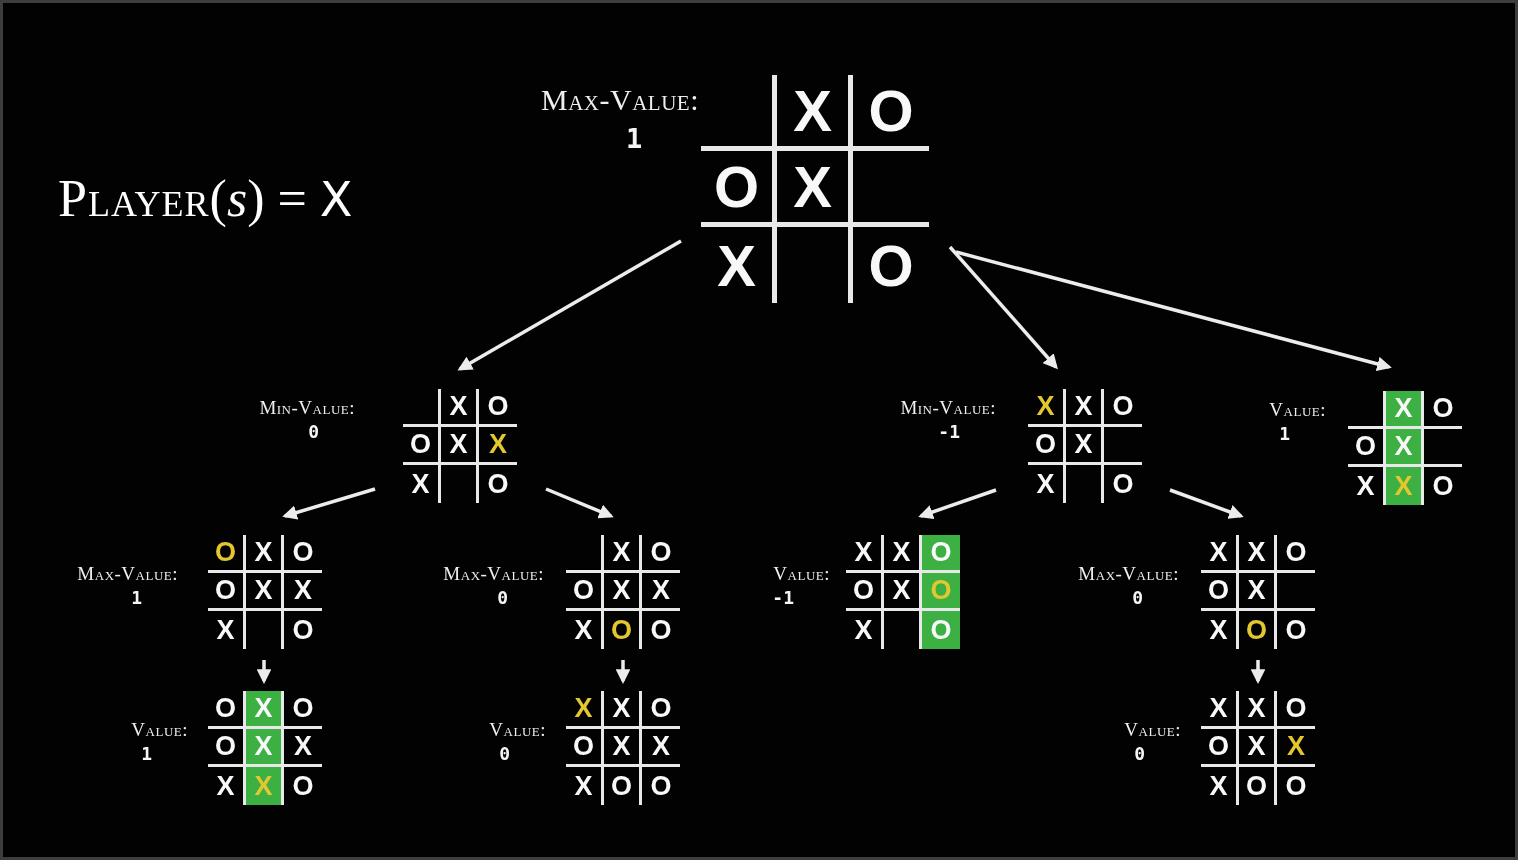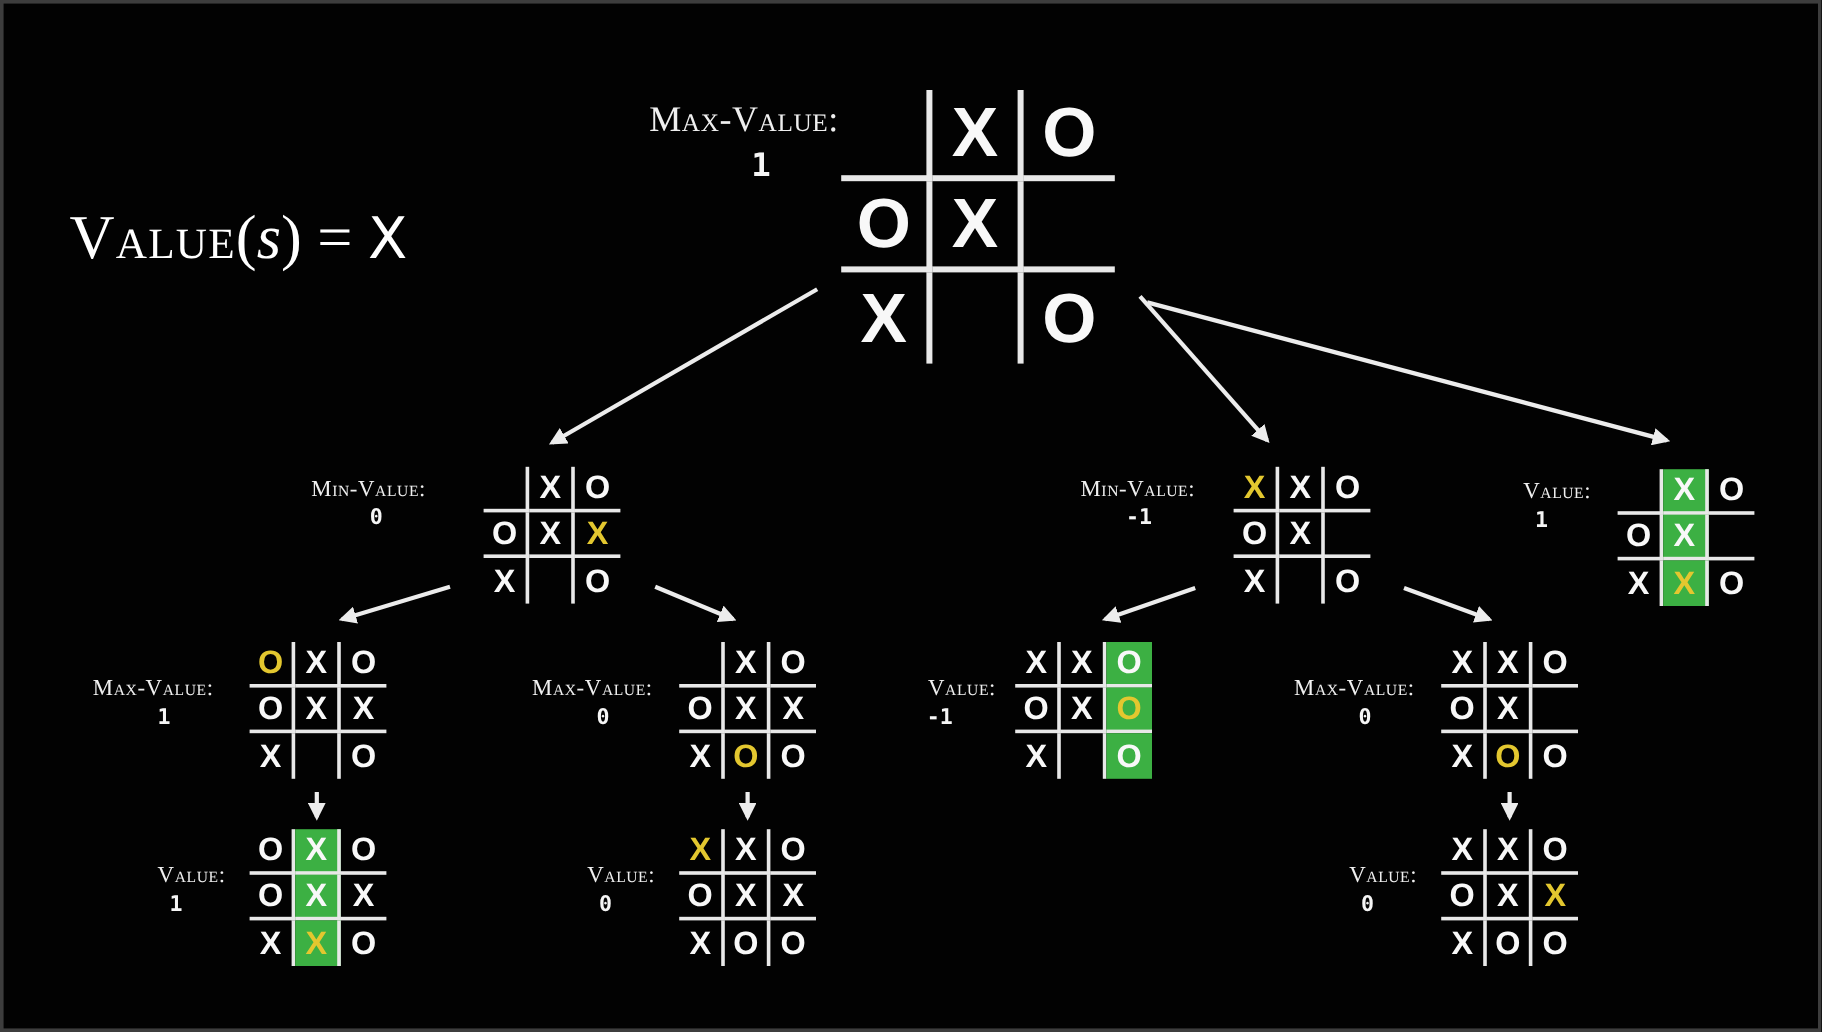--- a/index.html
+++ b/index.html
@@ -72,21 +72,21 @@
   #n-h2b .nlabel { margin-right:20px; top:28px; }
 
   svg.arrows { position:absolute; left:0; top:0; pointer-events:none; }
   svg.arrows line { stroke:#ececec; stroke-width:3.5; }
 </style>
 </head>
 <body>
 
 <div class="slide">
 
-  <div class="player"><span class="sc">Value</span><span>(</span><span class="it">s</span><span>) = </span><span class="xmark">X</span></div>
+  <div class="player"><span class="sc">Player</span><span>(</span><span class="it">s</span><span>) = </span><span class="xmark">X</span></div>
 
   <div class="node" id="n-root">
     <div class="nlabel big-label">
       <div class="fn">Max-Value:</div>
       <div class="val">1</div>
     </div>
     <div class="board big">
         <div class="cell">
           <span></span>
         </div>

